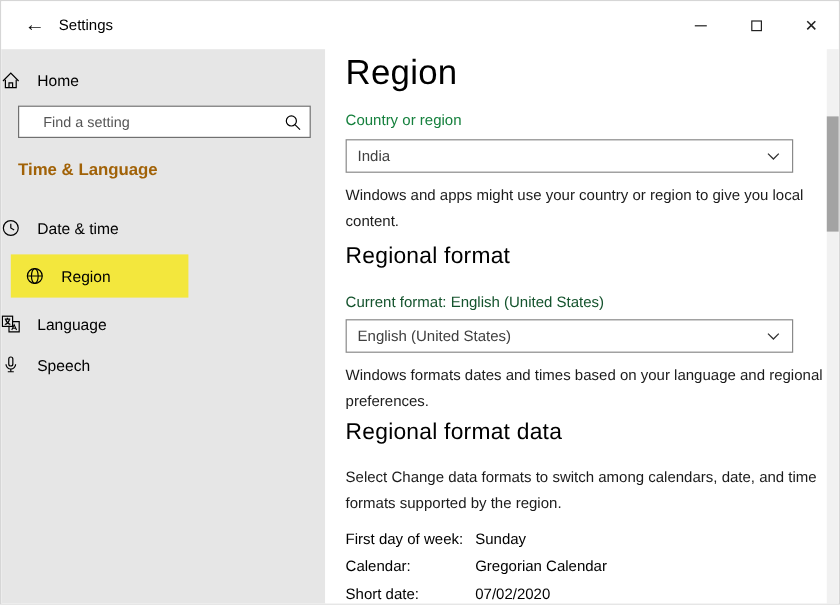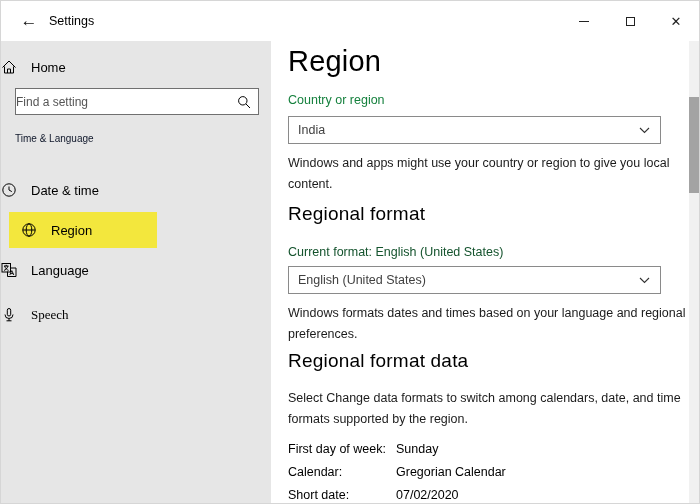--- a/index.html
+++ b/index.html
@@ -36,25 +36,25 @@
   .nav-item.highlighted {
     left:8px; width:148px; padding-left:12px;
     background:#f3e73d;
   }
   .searchbox {
     position:absolute; left:14px; top:47px; width:244px; height:27px;
     background:#fff; border:1px solid #707070; display:flex; align-items:center;
   }
   .search-input {
     flex:1; height:100%; border:none; outline:none; background:transparent;
-    font-family:"Liberation Sans", sans-serif; font-size:12px; color:#333; padding:0 0;
+    font-family:"Liberation Sans", sans-serif; font-size:12px; color:#333; padding:0 20px;
   }
   .search-input::placeholder { color:#555; }
   .search-btn { width:28px; height:100%; display:flex; align-items:center; justify-content:center; cursor:pointer; }
-  .sidebar-heading { position:absolute; left:14px; top:92px; font-size:10px; font-weight:normal; color:#0f172a; }
+  .sidebar-heading { position:absolute; left:14px; top:92px; font-size:14px; font-weight:bold; color:#a16207; }
 
   
   .main { position:absolute; top:40px; left:270px; right:10px; bottom:0; background:#fff; }
   .page-title { position:absolute; left:17px; top:4px; font-size:29px; font-weight:300; color:#000; letter-spacing:0.2px; }
   .field-label { position:absolute; left:17px; top:52px; font-size:12.5px; color:#15803d; }
   .dropdown {
     position:absolute; left:17px; width:373px; height:28px;
     border:1px solid #8a8a8a; background:#fff;
     display:flex; align-items:center; justify-content:space-between;
     padding:0 10px 0 9px; font-size:12.5px; color:#404040; cursor:pointer;
@@ -152,21 +152,21 @@
           <line x1="5.2" y1="2.8" x2="5.2" y2="4"></line>
           <path d="M7 4 C6.2 6.6 4.4 8 3 8.4"></path>
           <path d="M3.6 4 C4.4 6.4 6 7.8 7.6 8.4"></path>
           <path d="M9.5 6 H15 V14.5 H6.5 V9.5"></path>
           <path d="M8.8 13 L10.8 8.6 L12.8 13 M9.5 11.6 H12.1" stroke-width="0.9"></path>
         </svg>
       </span>
       <span class="label">Language</span>
     </div>
 
-    <div class="nav-item" style="top:256px;font-family:Liberation Serif, serif;">
+    <div class="nav-item" style="top:245px;">
       <span class="icon">
         <svg width="16" height="16" viewBox="0 0 16 16" fill="none" stroke="#000" stroke-width="1">
           <rect x="6.3" y="1.5" width="3.4" height="7.5" rx="1.7"></rect>
           <path d="M4 7.5 a4 4 0 0 0 8 0"></path>
           <line x1="8" y1="11.5" x2="8" y2="13.8"></line>
           <line x1="5.5" y1="13.8" x2="10.5" y2="13.8"></line>
         </svg>
       </span>
       <span class="label">Speech</span>
     </div>

